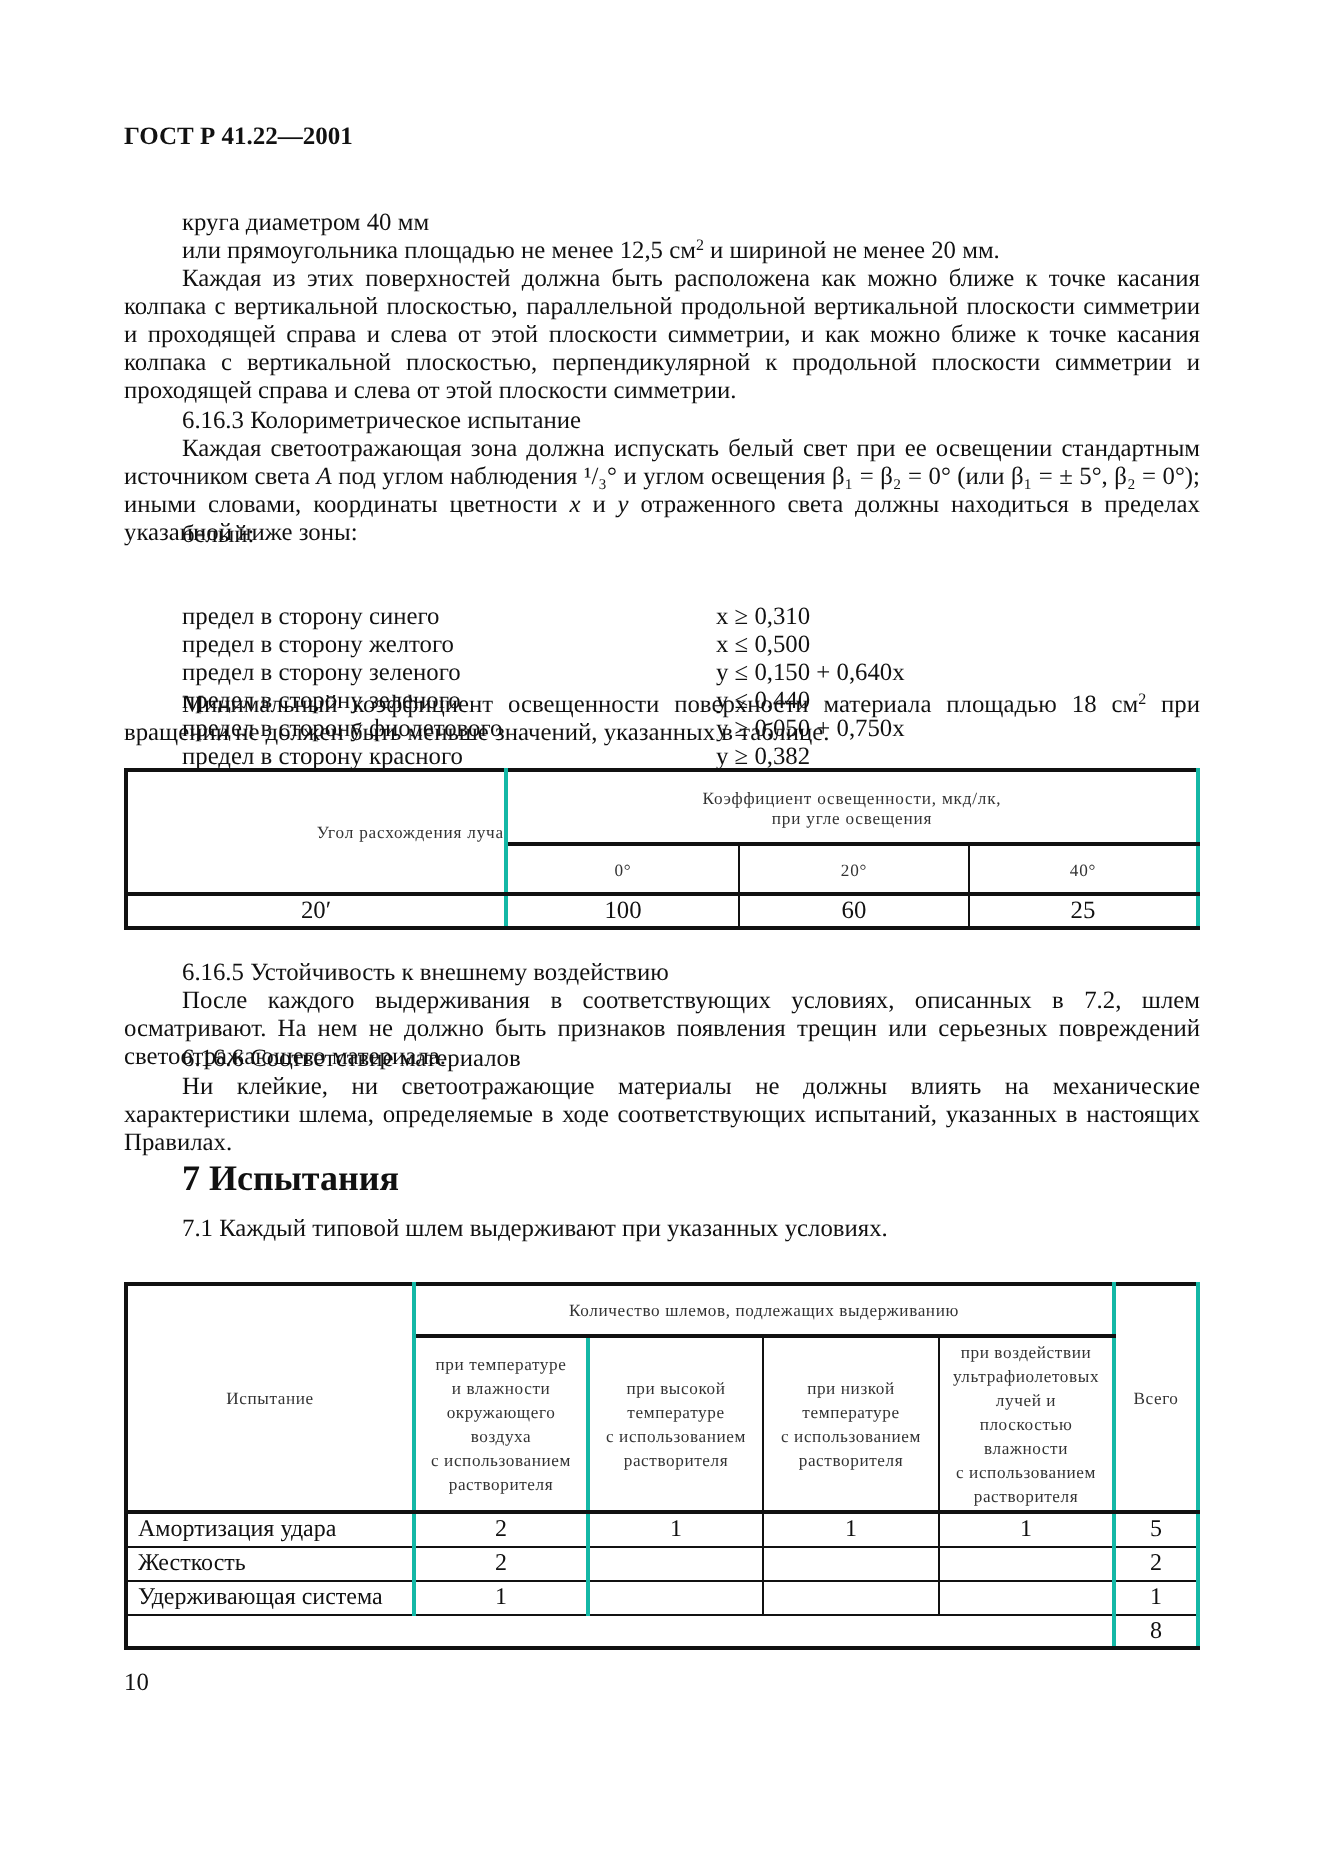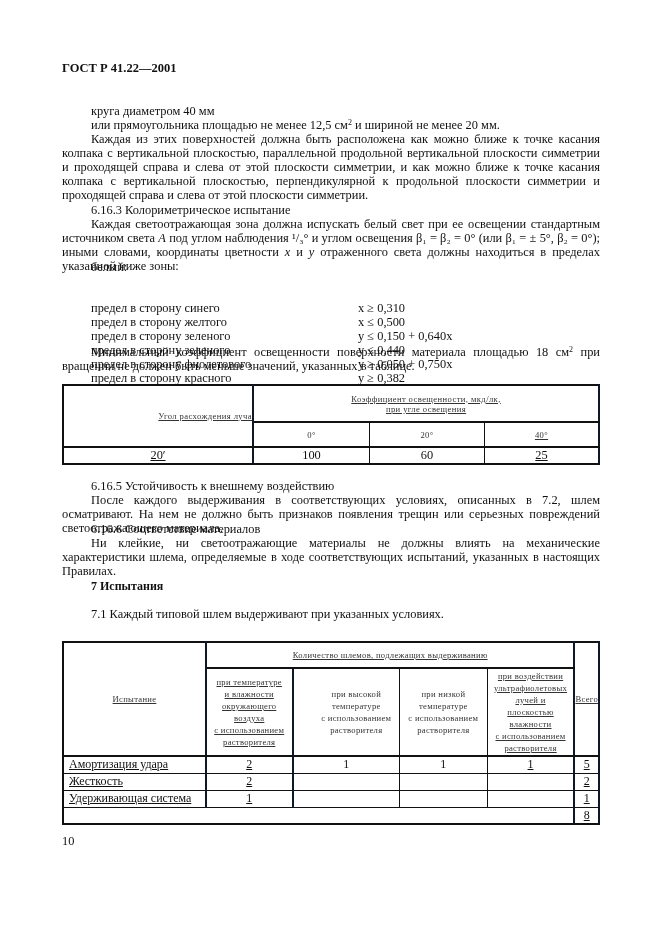--- a/index.html
+++ b/index.html
@@ -9,34 +9,34 @@
   .hdr { position: absolute; left: 62px; top: 61px; font-weight: bold; font-size: 12.5px; }
   .txt { position: absolute; left: 62px; width: 538px; font-size: 12.4px; line-height: 14.1px; text-align: justify; }
   .ind { text-indent: 29px; }
   .line { position: absolute; font-size: 12.4px; line-height: 14px; white-space: nowrap; }
   .lim { position: absolute; left: 62px; width: 540px; font-size: 12.4px; margin-top: 27px; }
   .lim .row { position: relative; height: 14.1px; }
   .lim .lbl { position: absolute; left: 29px; }
   .lim .val { position: absolute; left: 296px; font-style: normal; }
   i { font-style: italic; }
   sup { font-size: 8px; vertical-align: top; position: relative; top: -2px; }
-  .h7 { position: absolute; left: 62px; top: 579px; font-weight: bold; font-size: 12px; }
+  .h7 { position: absolute; left: 62px; top: 579px; font-weight: bold; font-size: 18px; }
   table { position: absolute; border-collapse: collapse; font-family: "Liberation Serif", "DejaVu Serif", serif; }
   td { border: 1px solid #111; text-align: center; padding: 0; }
   .t1 { left: 62px; top: 384px; width: 538px; }
   .t1 td { font-size: 8.6px; letter-spacing: 0.4px; color: #333; }
   .t1 .data td { font-size: 12.4px; letter-spacing: 0; color: #111; }
   .t2 { left: 62px; top: 641px; width: 538px; }
   .t2 td { font-size: 8.6px; letter-spacing: 0.3px; color: #333; line-height: 12px; }
   .t2 .data td { font-size: 12px; letter-spacing: 0; color: #111; line-height: 15px; }
   .t2 .data td.name { text-align: left; padding-left: 5px; }
   .thick-t { border-top: 2px solid #111; }
   .thick-b { border-bottom: 2px solid #111; }
   .thick-l { border-left: 2px solid #111; }
-  .thick-r { border-right: 2px solid #0f172a; text-decoration: underline; }
+  .thick-r { border-right: 2px solid #14b8a6; }
   .pnum { position: absolute; left: 62px; top: 834px; font-size: 12.4px; }
 </style>
 </head>
 <body>
 
 <div class="page">
 
   <div class="hdr">ГОСТ Р 41.22—2001</div>
 
   <div class="line" style="left:91px; top:104px;">круга диаметром 40 мм</div>
@@ -119,21 +119,21 @@
     </tr>
     <tr style="height:88px;">
       <td class="thick-r thick-b" style="width:85px;">
         <div>при температуре</div>
             <div>и влажности</div>
             <div>окружающего</div>
             <div>воздуха</div>
             <div>с использованием</div>
             <div>растворителя</div>
       </td>
-      <td class="thick-b" style="width:86px;padding-left:20px;">
+      <td class="thick-b" style="width:86px;">
         <div>при высокой</div>
             <div>температуре</div>
             <div>с использованием</div>
             <div>растворителя</div>
       </td>
       <td class="thick-b" style="width:87px;">
         <div>при низкой</div>
             <div>температуре</div>
             <div>с использованием</div>
             <div>растворителя</div>

